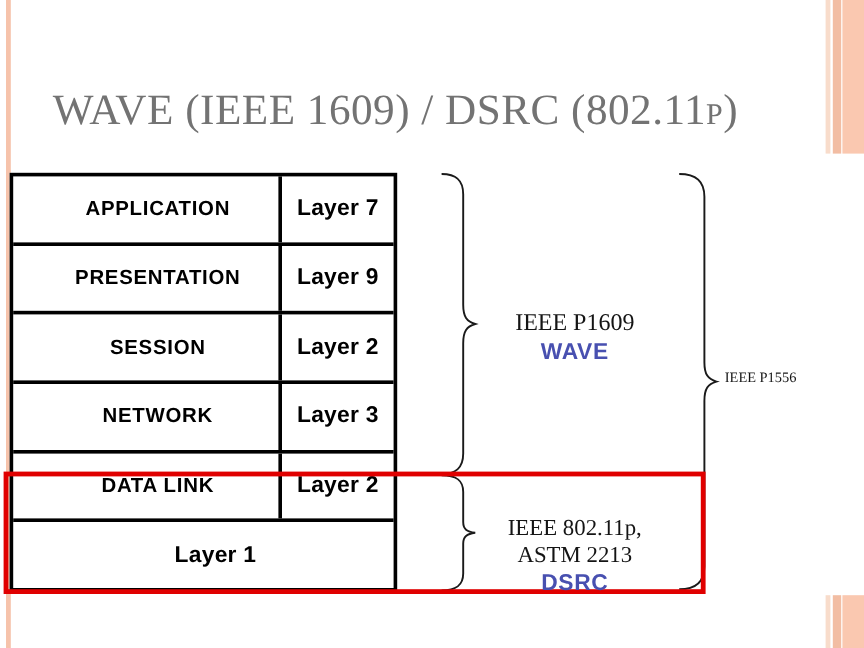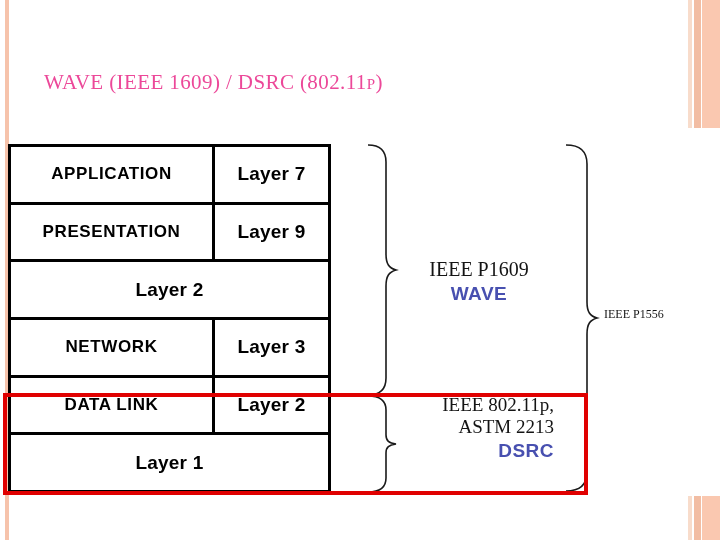--- a/index.html
+++ b/index.html
@@ -35,24 +35,24 @@
   .rs-mid    { width: 7px;  background: #f2bda3; }
   .rs-wide   { width: 18px; background: #fac8b0; }
 
   
   #title {
     position: absolute;
     left: 44px;
     top: 70px;
     width: 640px;
     font-family: "Liberation Serif", serif;
-    font-size: 21px;
+    font-size: 36px;
     font-variant: small-caps;
     letter-spacing: 0.4px;
-    color: #ec4899;
+    color: #737373;
     white-space: nowrap;
   }
 
   
   #osi-table {
     position: absolute;
     left: 8px;
     top: 144px;
     width: 323px;
     height: 349px;
@@ -60,20 +60,21 @@
     box-sizing: border-box;
     display: flex;
     flex-direction: column;
     background: #ffffff;
   }
   .osi-row {
     flex: 1 1 0;
     display: flex;
     border-bottom: 3px solid #000000;
     box-sizing: border-box;
+    padding-left: 20px;
   }
   .osi-row:last-child { border-bottom: none; }
   .osi-name,
   .osi-layer {
     display: flex;
     align-items: center;
     justify-content: center;
     font-family: "Liberation Sans", sans-serif;
     font-weight: bold;
     color: #000000;
@@ -123,23 +124,23 @@
   }
   #annot-wave {
     left: 404px;
     top: 258px;
     width: 150px;
     text-align: center;
     font-size: 20px;
   }
   #annot-dsrc {
     left: 404px;
-    top: 394px;
+    top: 430px;
     width: 150px;
-    text-align: right;
+    text-align: center;
     font-size: 19px;
   }
   #annot-p1556 {
     left: 604px;
     top: 307px;
     font-size: 12px;
     white-space: nowrap;
   }
   .brand {
     display: block;
@@ -174,20 +175,21 @@
       <div class="osi-name">APPLICATION</div>
       <div class="osi-layer">Layer 7</div>
     </div>
 
     <div class="osi-row">
       <div class="osi-name">PRESENTATION</div>
       <div class="osi-layer">Layer 9</div>
     </div>
 
     <div class="osi-row">
+      <div class="osi-name">SESSION</div>
       <div class="osi-layer">Layer 2</div>
     </div>
 
 
     <div class="osi-row">
       <div class="osi-name">NETWORK</div>
       <div class="osi-layer">Layer 3</div>
     </div>
 
     <div class="osi-row">

